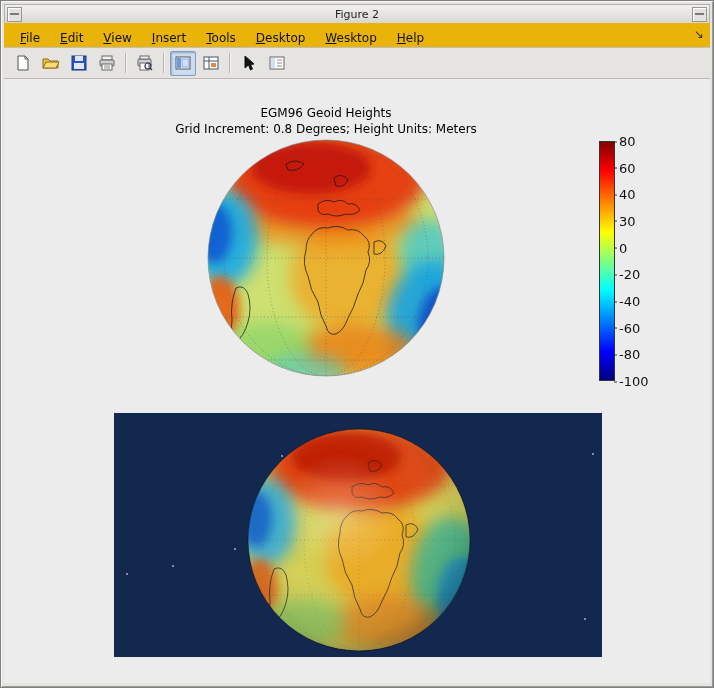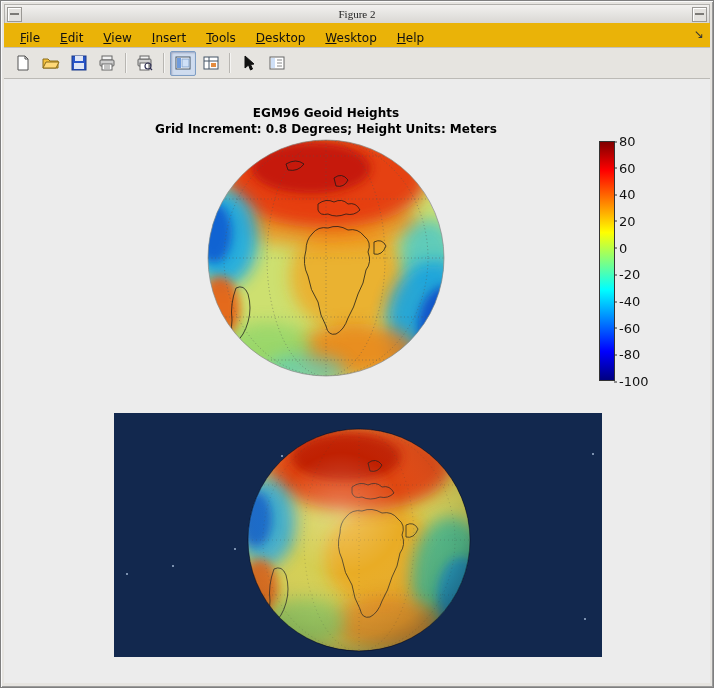--- a/index.html
+++ b/index.html
@@ -2,21 +2,21 @@
 <html><head>
 <meta charset="utf-8">
 <style>
   html,body{margin:0;padding:0;width:714px;height:688px;overflow:hidden;
     font-family:"DejaVu Sans","Liberation Sans",sans-serif;background:#e6e4e0;}
   .window{position:absolute;inset:0;background:#e6e4e0;border:1px solid #7f7f7f;
     box-shadow:inset 1px 1px 0 #fafafa, inset -1px -1px 0 #9a9a9a;box-sizing:border-box;}
   
   .titlebar{position:absolute;left:3px;right:3px;top:3px;height:18px;
     background:linear-gradient(#f2f1ef,#d9d7d3);border:1px solid #b3b1ad;
-    display:flex;align-items:center;justify-content:center;font-size:11px;color:#222;font-family:Liberation Serif, serif;}
+    display:flex;align-items:center;justify-content:center;font-size:11px;color:#222;}
   .win-btn{position:absolute;top:2px;width:13px;height:13px;background:#e4e2de;
     border:1px solid #9a9894;box-shadow:inset 1px 1px 0 #fff;cursor:default;}
   .win-btn.left{left:2px}.win-btn.right{right:2px}
   .win-btn span{display:block;margin:5px 2px 0 2px;height:2px;background:#7c7a76;}
   
   .menubar{position:absolute;left:3px;right:3px;top:22px;height:25px;background:#eab308;
     border-bottom:1px solid #c2c0bc;display:flex;align-items:flex-end;padding-left:6px;
     font-size:12px;color:#111;box-sizing:border-box;}
   .mi{padding:2px 10px;cursor:default;white-space:nowrap;}
   .mn{text-decoration:underline;}
@@ -26,21 +26,21 @@
     border-bottom:1px solid #bcbab6;display:flex;align-items:center;padding-left:5px;
     box-sizing:border-box;}
   .tbtn{width:24px;height:23px;display:flex;align-items:center;justify-content:center;
     border:1px solid transparent;border-radius:2px;margin:0 1px;cursor:default;}
   .tbtn.pressed{background:#cfdcef;border:1px solid #7f9ec4;
     box-shadow:inset 1px 1px 2px rgba(0,0,50,.25);}
   .tsep{width:1px;height:20px;background:#b8b6b2;border-right:1px solid #f5f4f2;margin:0 4px;}
   
   .figure-area{position:absolute;left:3px;right:3px;top:78px;bottom:4px;background:#ececec;}
   .fig-title{position:absolute;left:0;width:644px;top:26px;text-align:center;
-    font-size:12px;font-weight:bold;color:#000;line-height:16px;}
+    font-size:12px;font-weight:normal;color:#000;line-height:16px;}
   .globe1{position:absolute;left:202px;top:59px;width:240px;height:240px;}
   
   .colorbar{position:absolute;left:595px;top:62px;width:16px;height:240px;
     border:1px solid #333;box-sizing:border-box;
     background:linear-gradient(#800000 0%,#ff0000 12%,#ff8000 25%,#ffff00 38%,
       #80ff80 50%,#00ffff 62%,#0080ff 75%,#0000ff 88%,#000080 100%);}
   .cbticks{position:absolute;left:615px;top:62px;height:240px;width:34px;}
   .cbtick{position:absolute;left:0;transform:translateY(-50%);font-size:13px;color:#111;}
   .cbtick::before{content:"";position:absolute;left:-5px;top:50%;width:3px;height:1px;background:#333;}
   .t0{top:0%}.t1{top:11.11%}.t2{top:22.22%}.t3{top:33.33%}.t4{top:44.44%}
@@ -205,21 +205,21 @@
         </g>
       </g>
       <circle cx="120" cy="120" r="118" fill="none" stroke="#8a8a8a" stroke-width="0.7"></circle>
     </svg>
 
     <div class="colorbar"></div>
     <div class="cbticks">
       <span class="cbtick t0">80</span>
       <span class="cbtick t1">60</span>
       <span class="cbtick t2">40</span>
-      <span class="cbtick t3">20</span>
+      <span class="cbtick t3">30</span>
       <span class="cbtick t4">0</span>
       <span class="cbtick t5">-20</span>
       <span class="cbtick t6">-40</span>
       <span class="cbtick t7">-60</span>
       <span class="cbtick t8">-80</span>
       <span class="cbtick t9">-100</span>
     </div>
 
     <div class="panel3d">
       <div class="star" style="left:167px;top:42px"></div>

